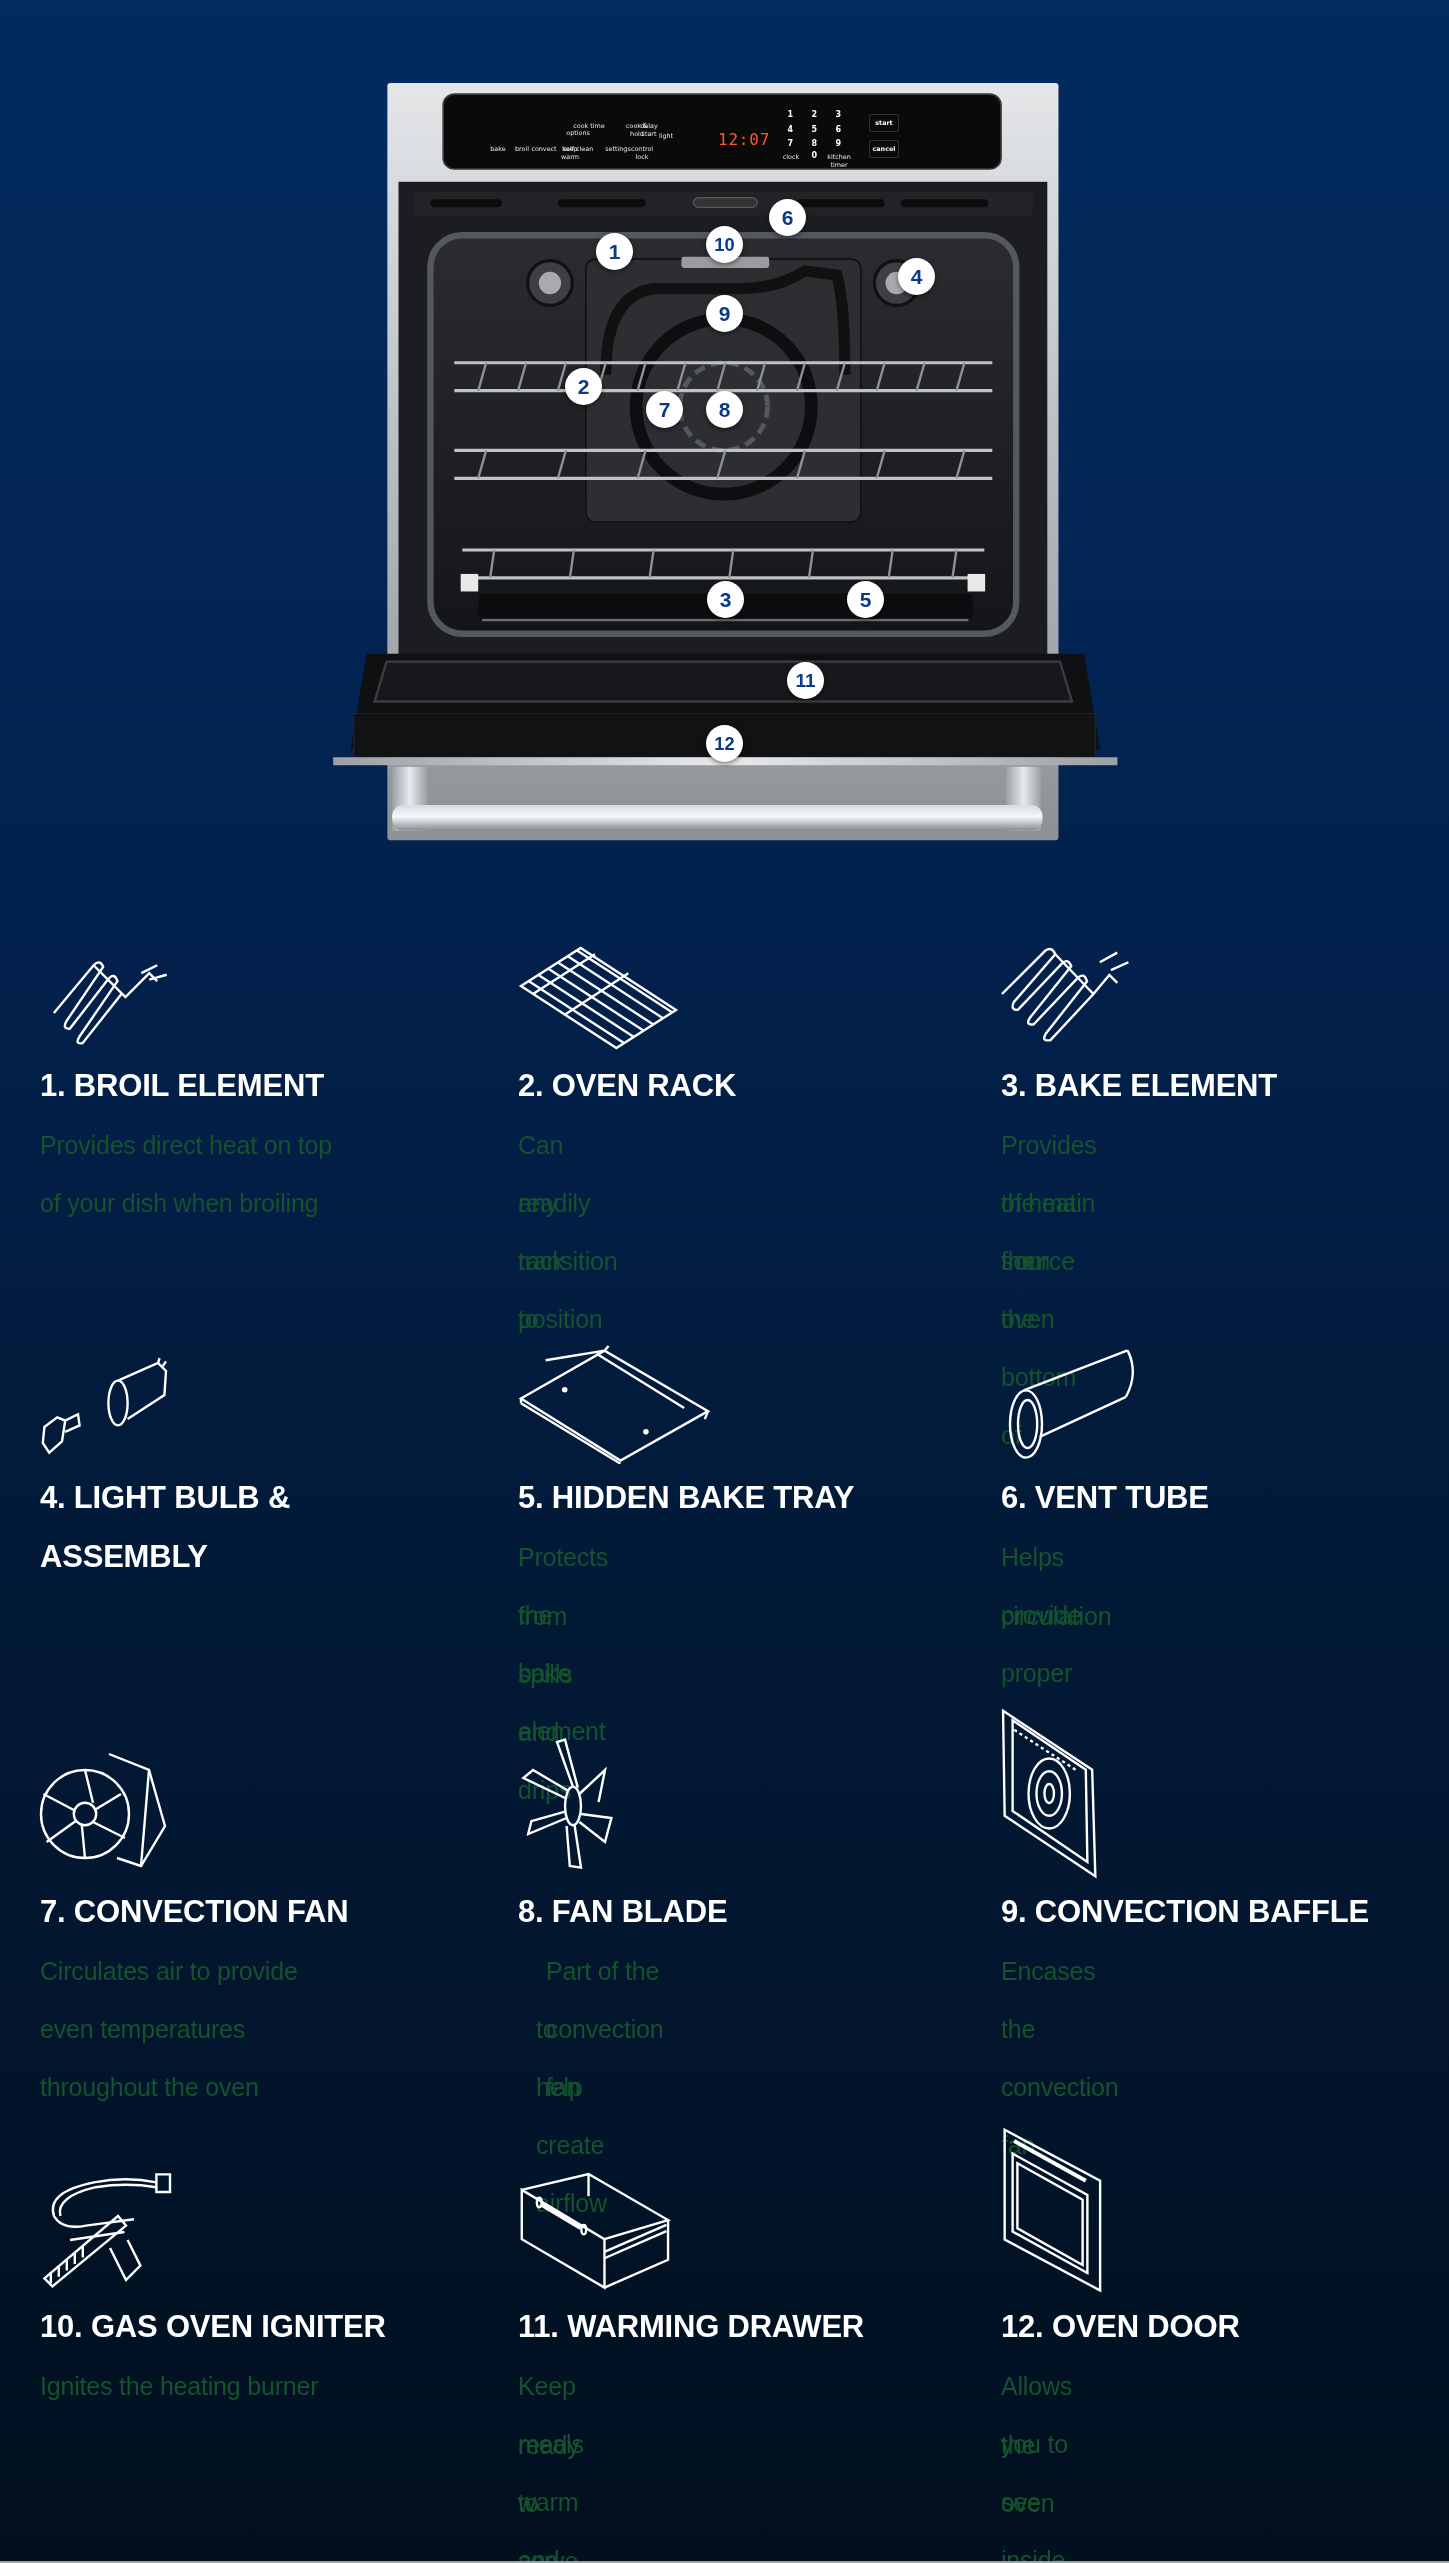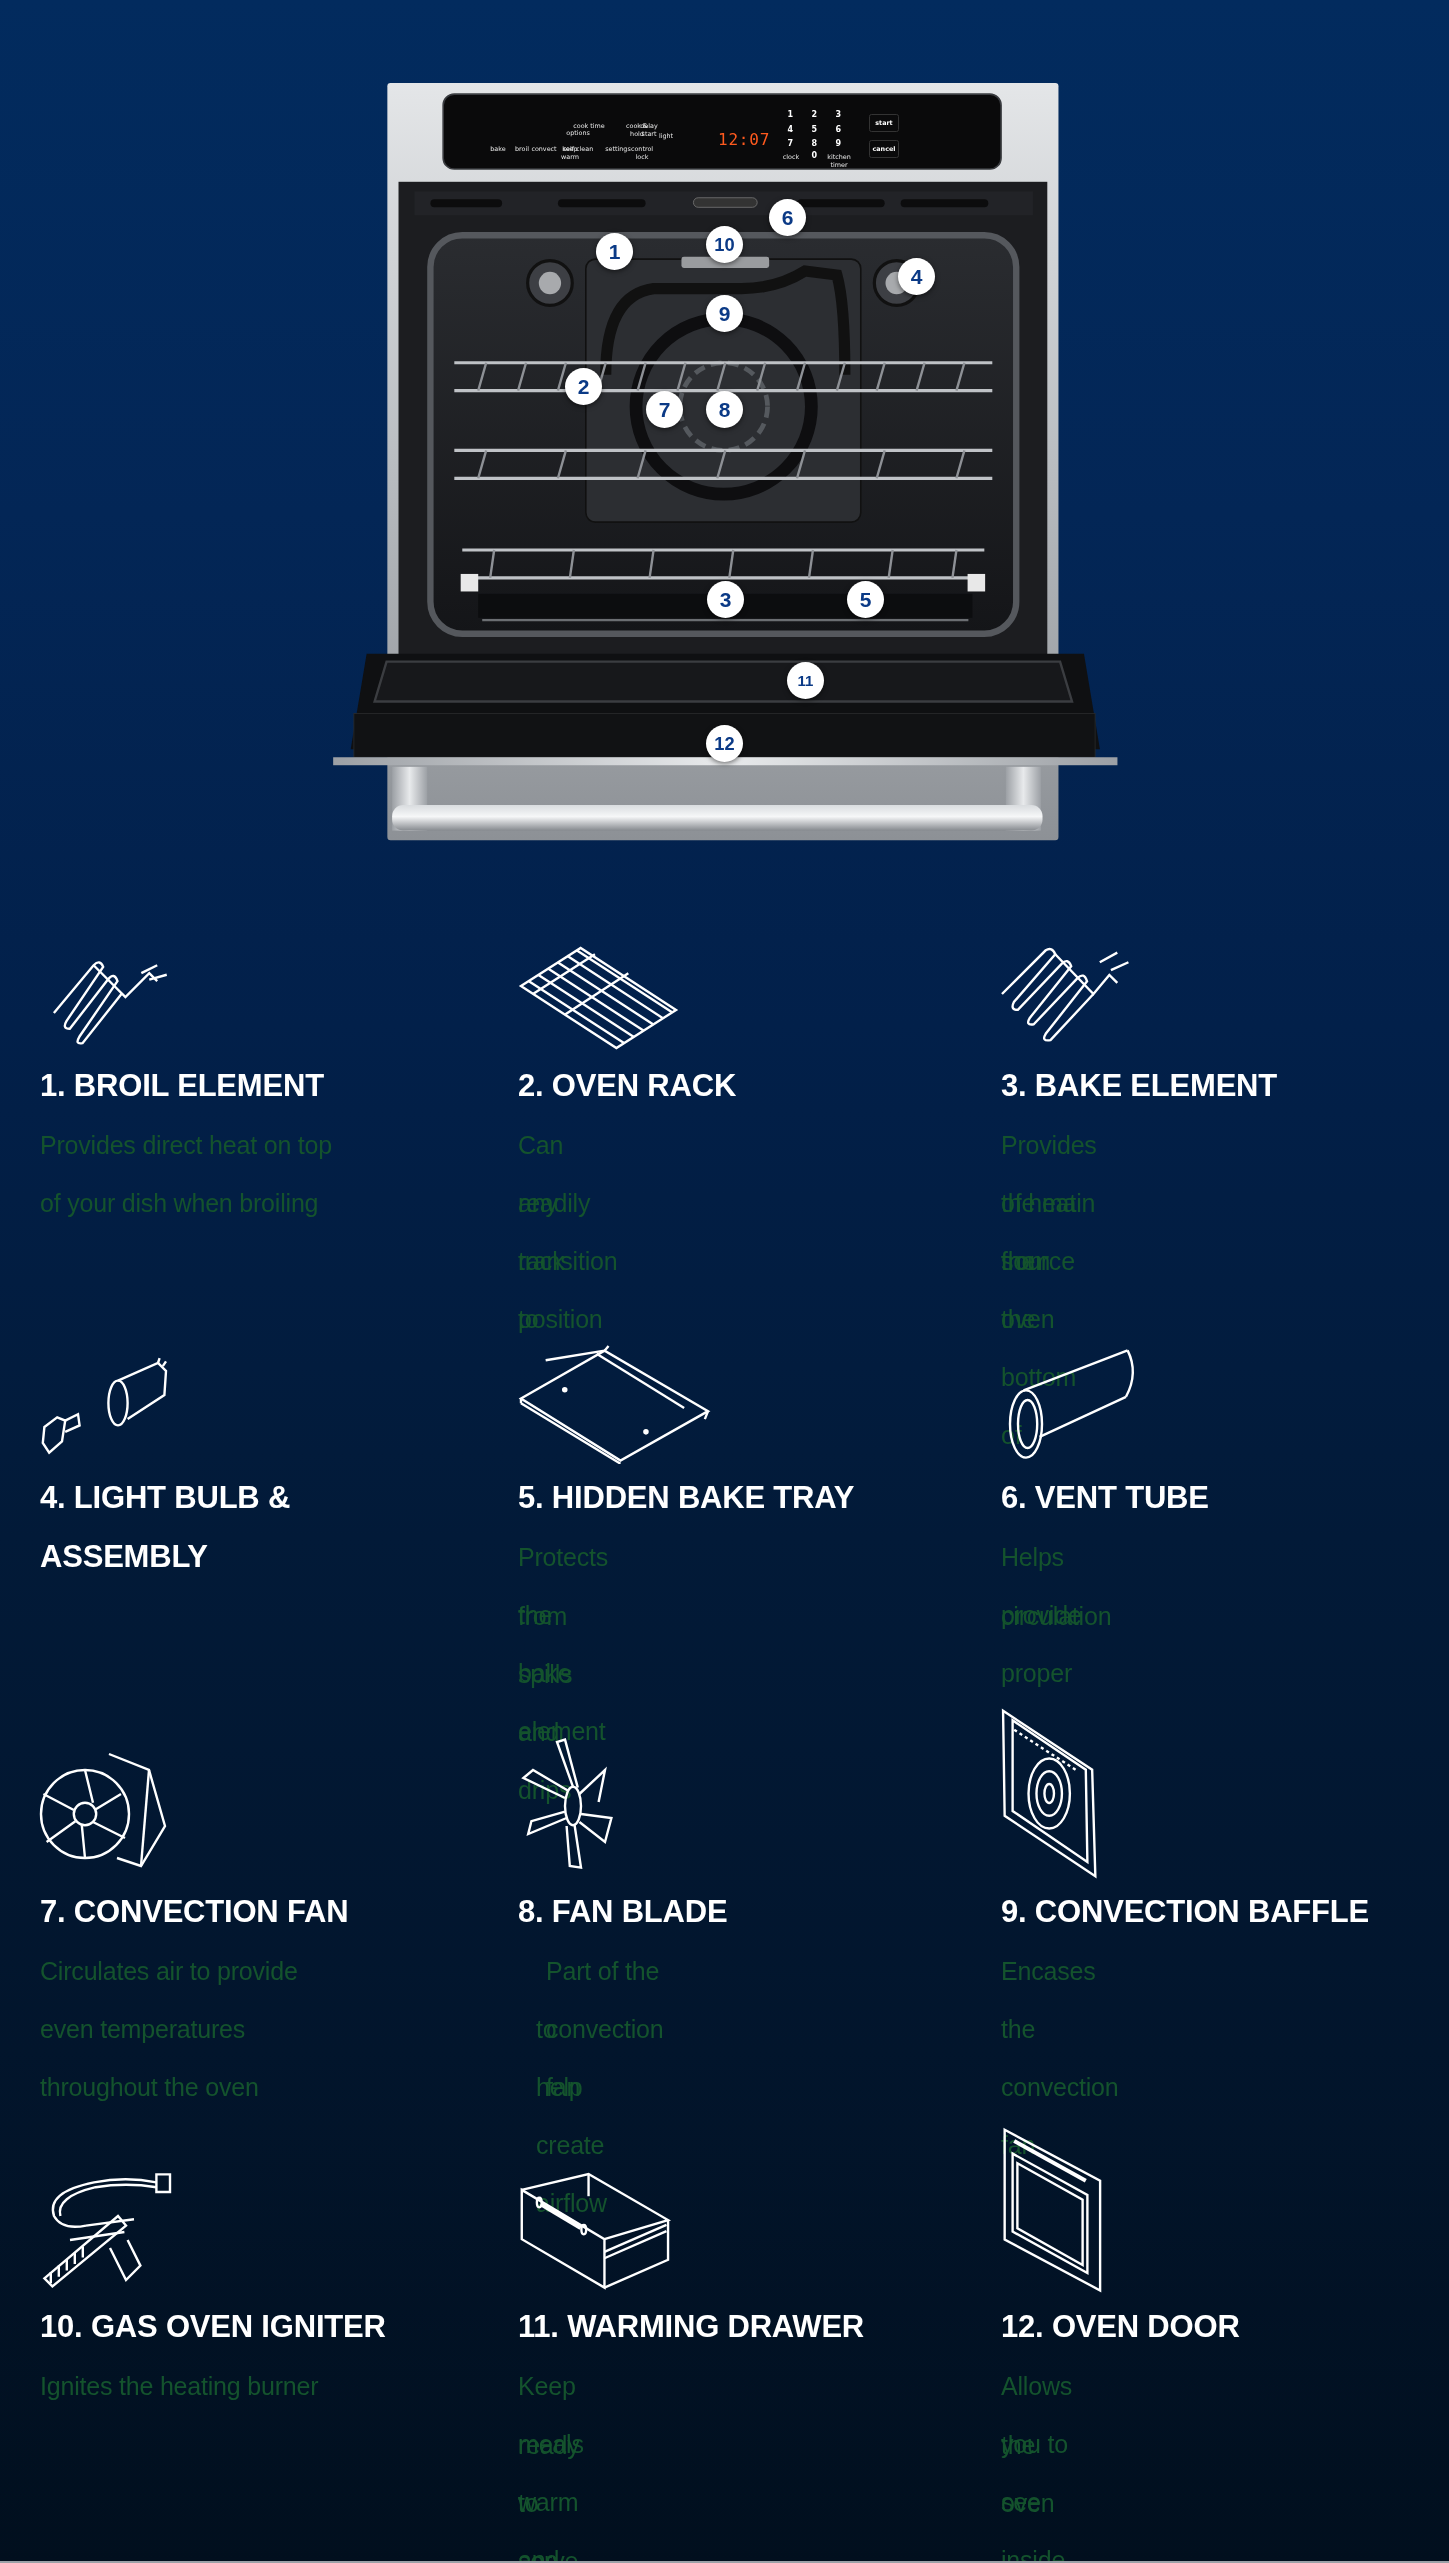--- a/index.html
+++ b/index.html
@@ -204,21 +204,21 @@
   <div class="callout" style="left:596px;top:233px;">1</div>
   <div class="callout" style="left:565px;top:368px;">2</div>
   <div class="callout" style="left:707px;top:581px;">3</div>
   <div class="callout" style="left:898px;top:258px;">4</div>
   <div class="callout" style="left:847px;top:581px;">5</div>
   <div class="callout" style="left:769px;top:199px;">6</div>
   <div class="callout" style="left:646px;top:391px;">7</div>
   <div class="callout" style="left:706px;top:391px;">8</div>
   <div class="callout" style="left:706px;top:295px;">9</div>
   <div class="callout" style="left:706px;top:226px;font-size:18.3px;">10</div>
-  <div class="callout" style="left:787px;top:662px;font-size:15px;">11</div>
+  <div class="callout" style="left:787px;top:662px;font-size:19px;">11</div>
   <div class="callout" style="left:706px;top:725px;font-size:18.3px;">12</div>
 </div>
 
 <div class="part">
   <svg class="part-icon" style="left:38px;top:949px;" width="151" height="104" viewBox="0 0 190 130">
     <g fill="none" stroke="#fff" stroke-width="3">
       <path d="M20 80 L70 20 Q78 12 82 22 L36 90 Q30 100 40 100 L88 38 Q96 28 100 40 L52 110 Q46 120 56 118 L106 55"></path>
       <path d="M70 20 L110 60 L140 30 L150 40"></path>
       <path d="M130 30 l20 -10 M140 38 l22 -6"></path>
     </g>

